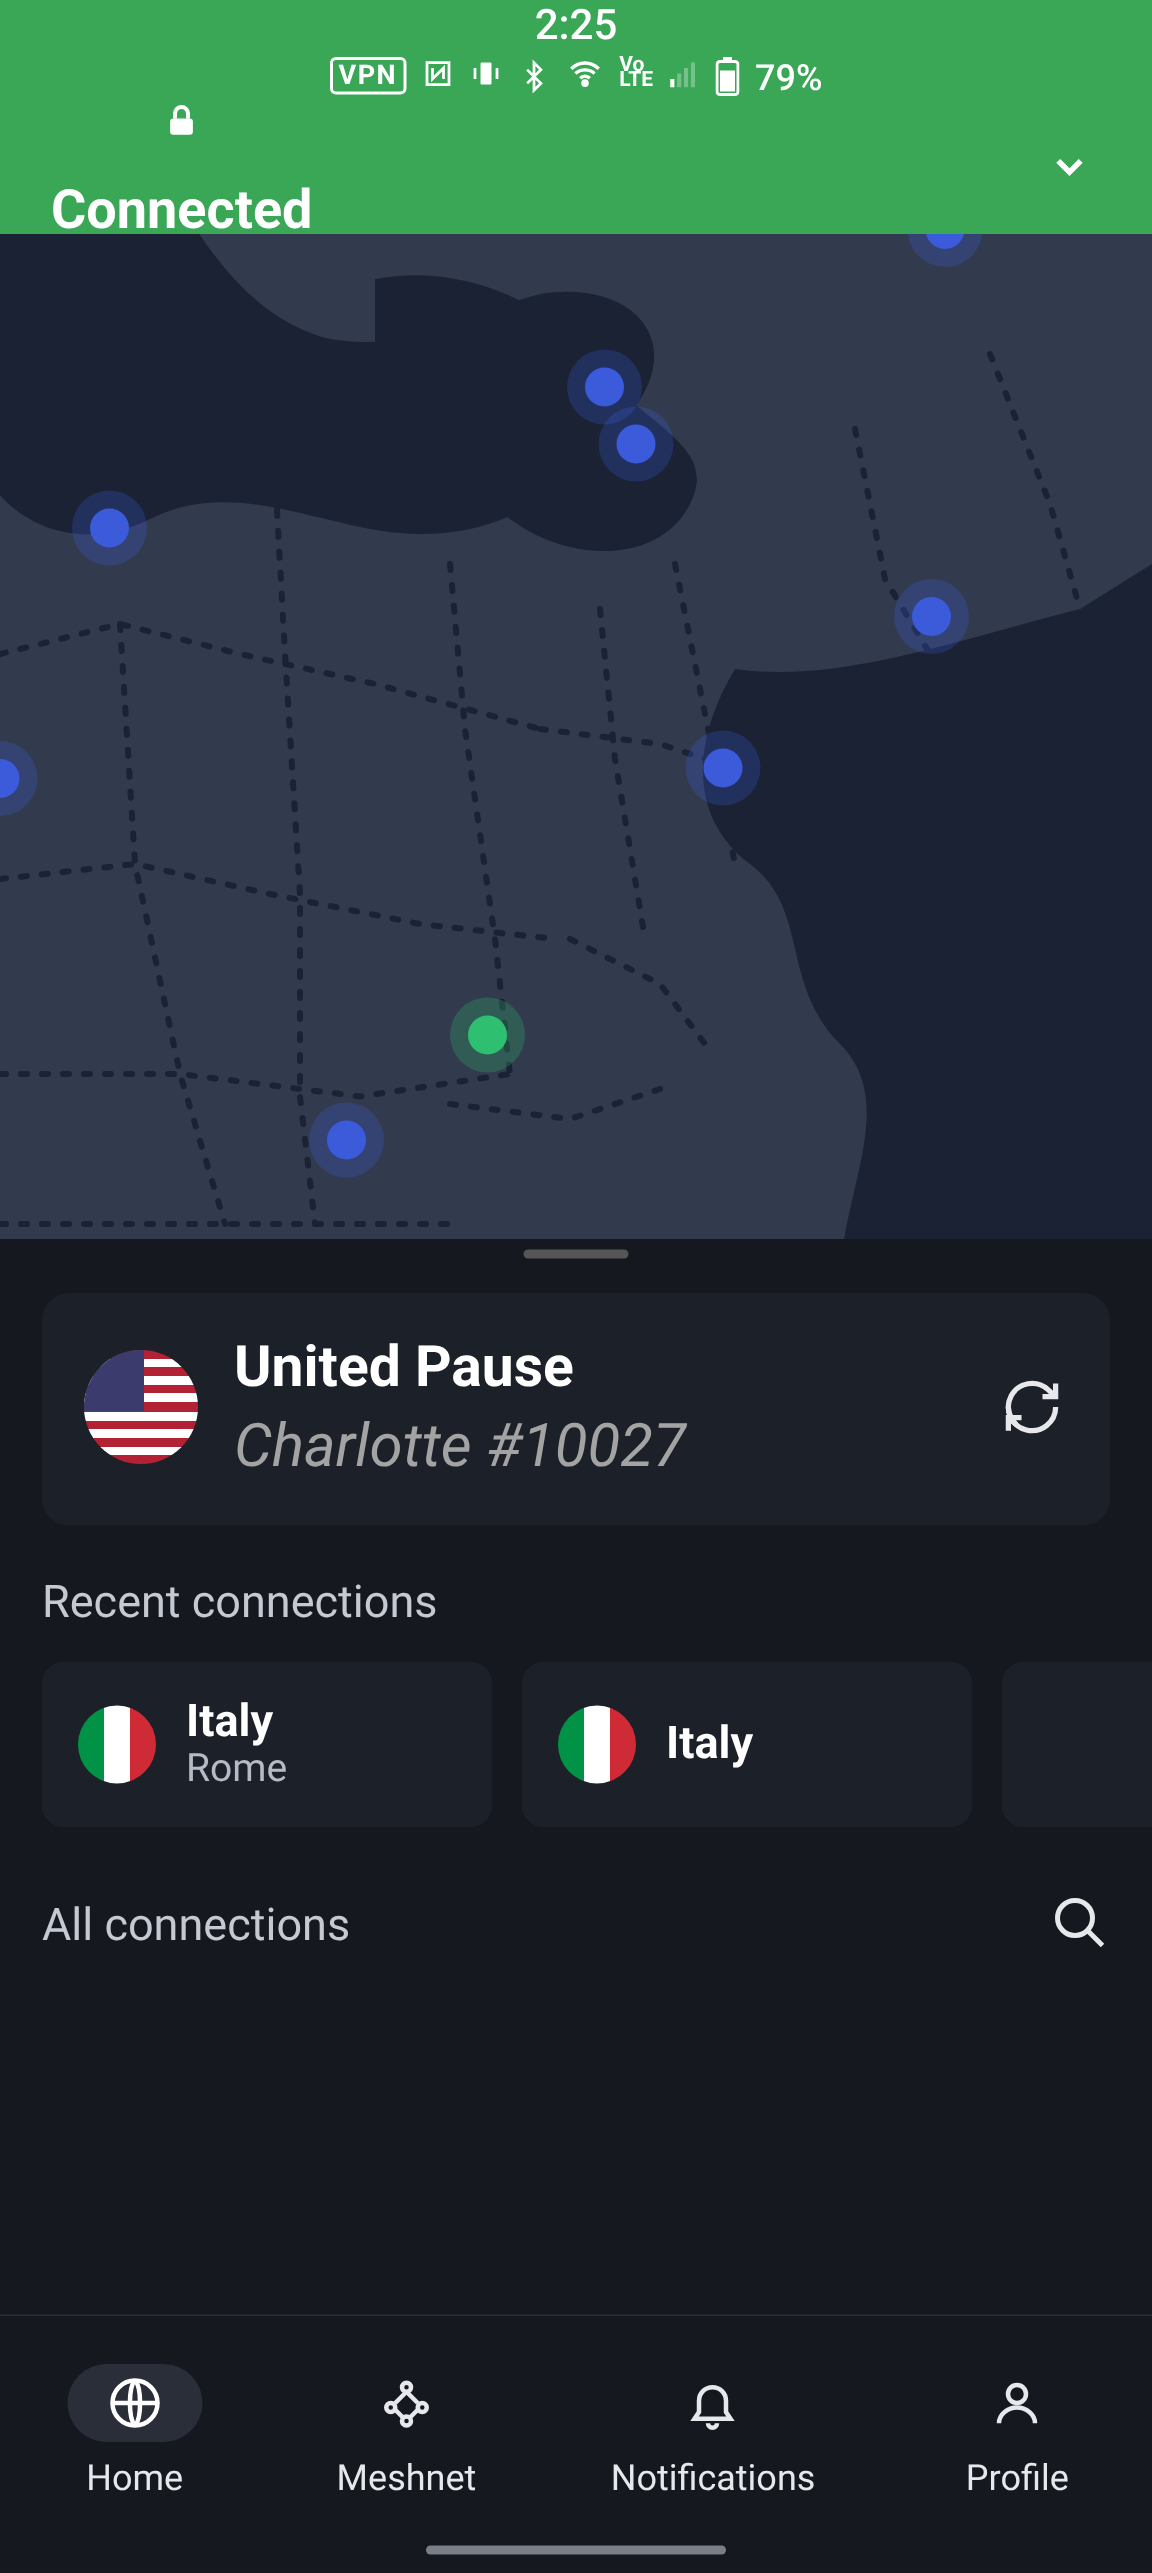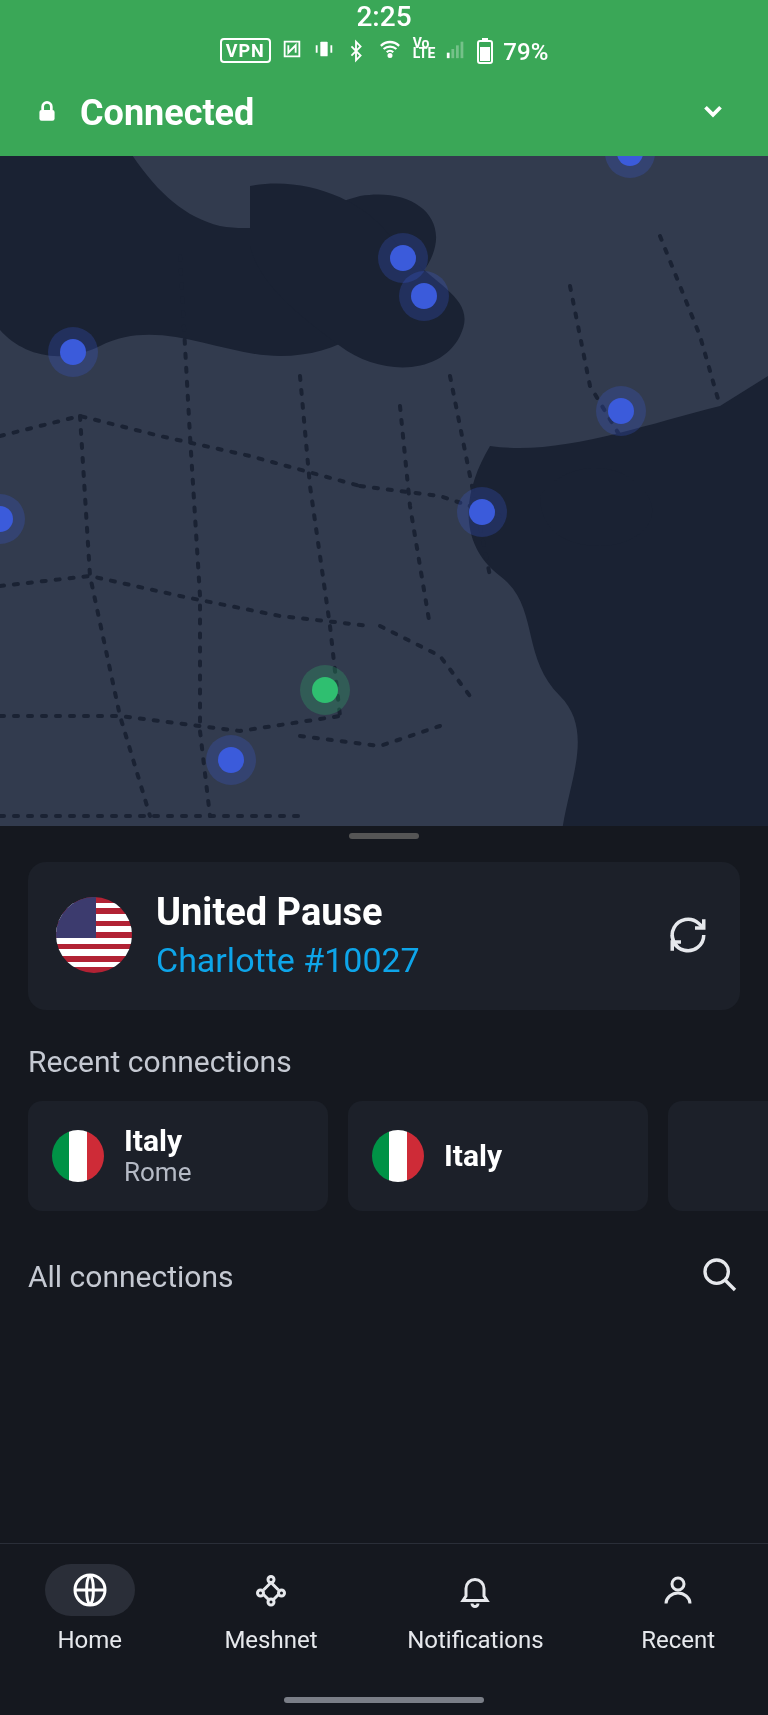--- a/index.html
+++ b/index.html
@@ -31,21 +31,21 @@
   .header {
     background: #3aa757;
     height: 156px;
     padding-top: 70px;
     display: flex;
     align-items: center;
     justify-content: space-between;
     padding-left: 34px;
     padding-right: 40px;
   }
-  .header-left { display: flex; align-items: center; gap: 20px; }
+  .header-left { display: flex; align-items: center; gap: 20px; flex-direction: column; }
   .header-title { font-size: 36px; font-weight: 700; }
   .map {
     position: relative;
     height: 670px;
     background: #323b4e;
     overflow: hidden;
   }
   .landmass {
     position: absolute;
     inset: 0;
@@ -105,21 +105,21 @@
   }
   .flag-us::before {
     content:""; position:absolute; top:0; left:0; width:52%; height:54%;
     background:#3c3b6e;
   }
   .flag-it {
     background: linear-gradient(to right, #009246 0 33.3%, #fff 33.3% 66.6%, #ce2b37 66.6% 100%);
   }
   .conn-text { flex: 1; }
   .conn-country { font-size: 38px; font-weight: 700; line-height: 1.2; }
-  .conn-server { font-size: 34px; color: #0ea5e9; margin-top: 4px; }
+  .conn-server { font-size: 40px; color: #a3a3a3; margin-top: 4px; font-style: italic; }
   .refresh-btn { width: 48px; height: 48px; display:flex; align-items:center; justify-content:center; }
   .btn-row { display: flex; gap: 20px; margin-top: 30px; }
   .btn {
     flex: 1;
     height: 94px;
     border-radius: 14px;
     font-size: 34px;
     font-weight: 500;
     display: flex;
     align-items: center;
@@ -162,21 +162,21 @@
   }
   .all-title { font-size: 30px; color: #c5c9d2; }
   .bottom-nav {
     position: absolute;
     bottom: 0; left: 0; right: 0;
     height: 172px;
     border-top: 1px solid #2a2e38;
     display: flex;
     justify-content: space-around;
     align-items: flex-start;
-    padding-top: 12px;
+    padding-top: 24px;
     background: #15181f;
   }
   .nav-item {
     display: flex;
     flex-direction: column;
     align-items: center;
     gap: 10px;
     color: #e6e8ec;
     font-size: 24px;
     padding-top: 8px;
@@ -390,16 +390,16 @@
     </div>
     <span>Notifications</span>
   </div>
   <div class="nav-item">
     <div class="nav-icon-wrap">
       <svg width="36" height="36" viewBox="0 0 24 24" fill="none" stroke="#e6e8ec" stroke-width="2">
           <circle cx="12" cy="8" r="4"></circle>
           <path d="M4 21c0-4 4-7 8-7s8 3 8 7"></path>
         </svg>
     </div>
-    <span>Recent</span>
+    <span>Profile</span>
   </div>
   <div class="home-indicator"></div>
 </div>
 
 </body></html>

